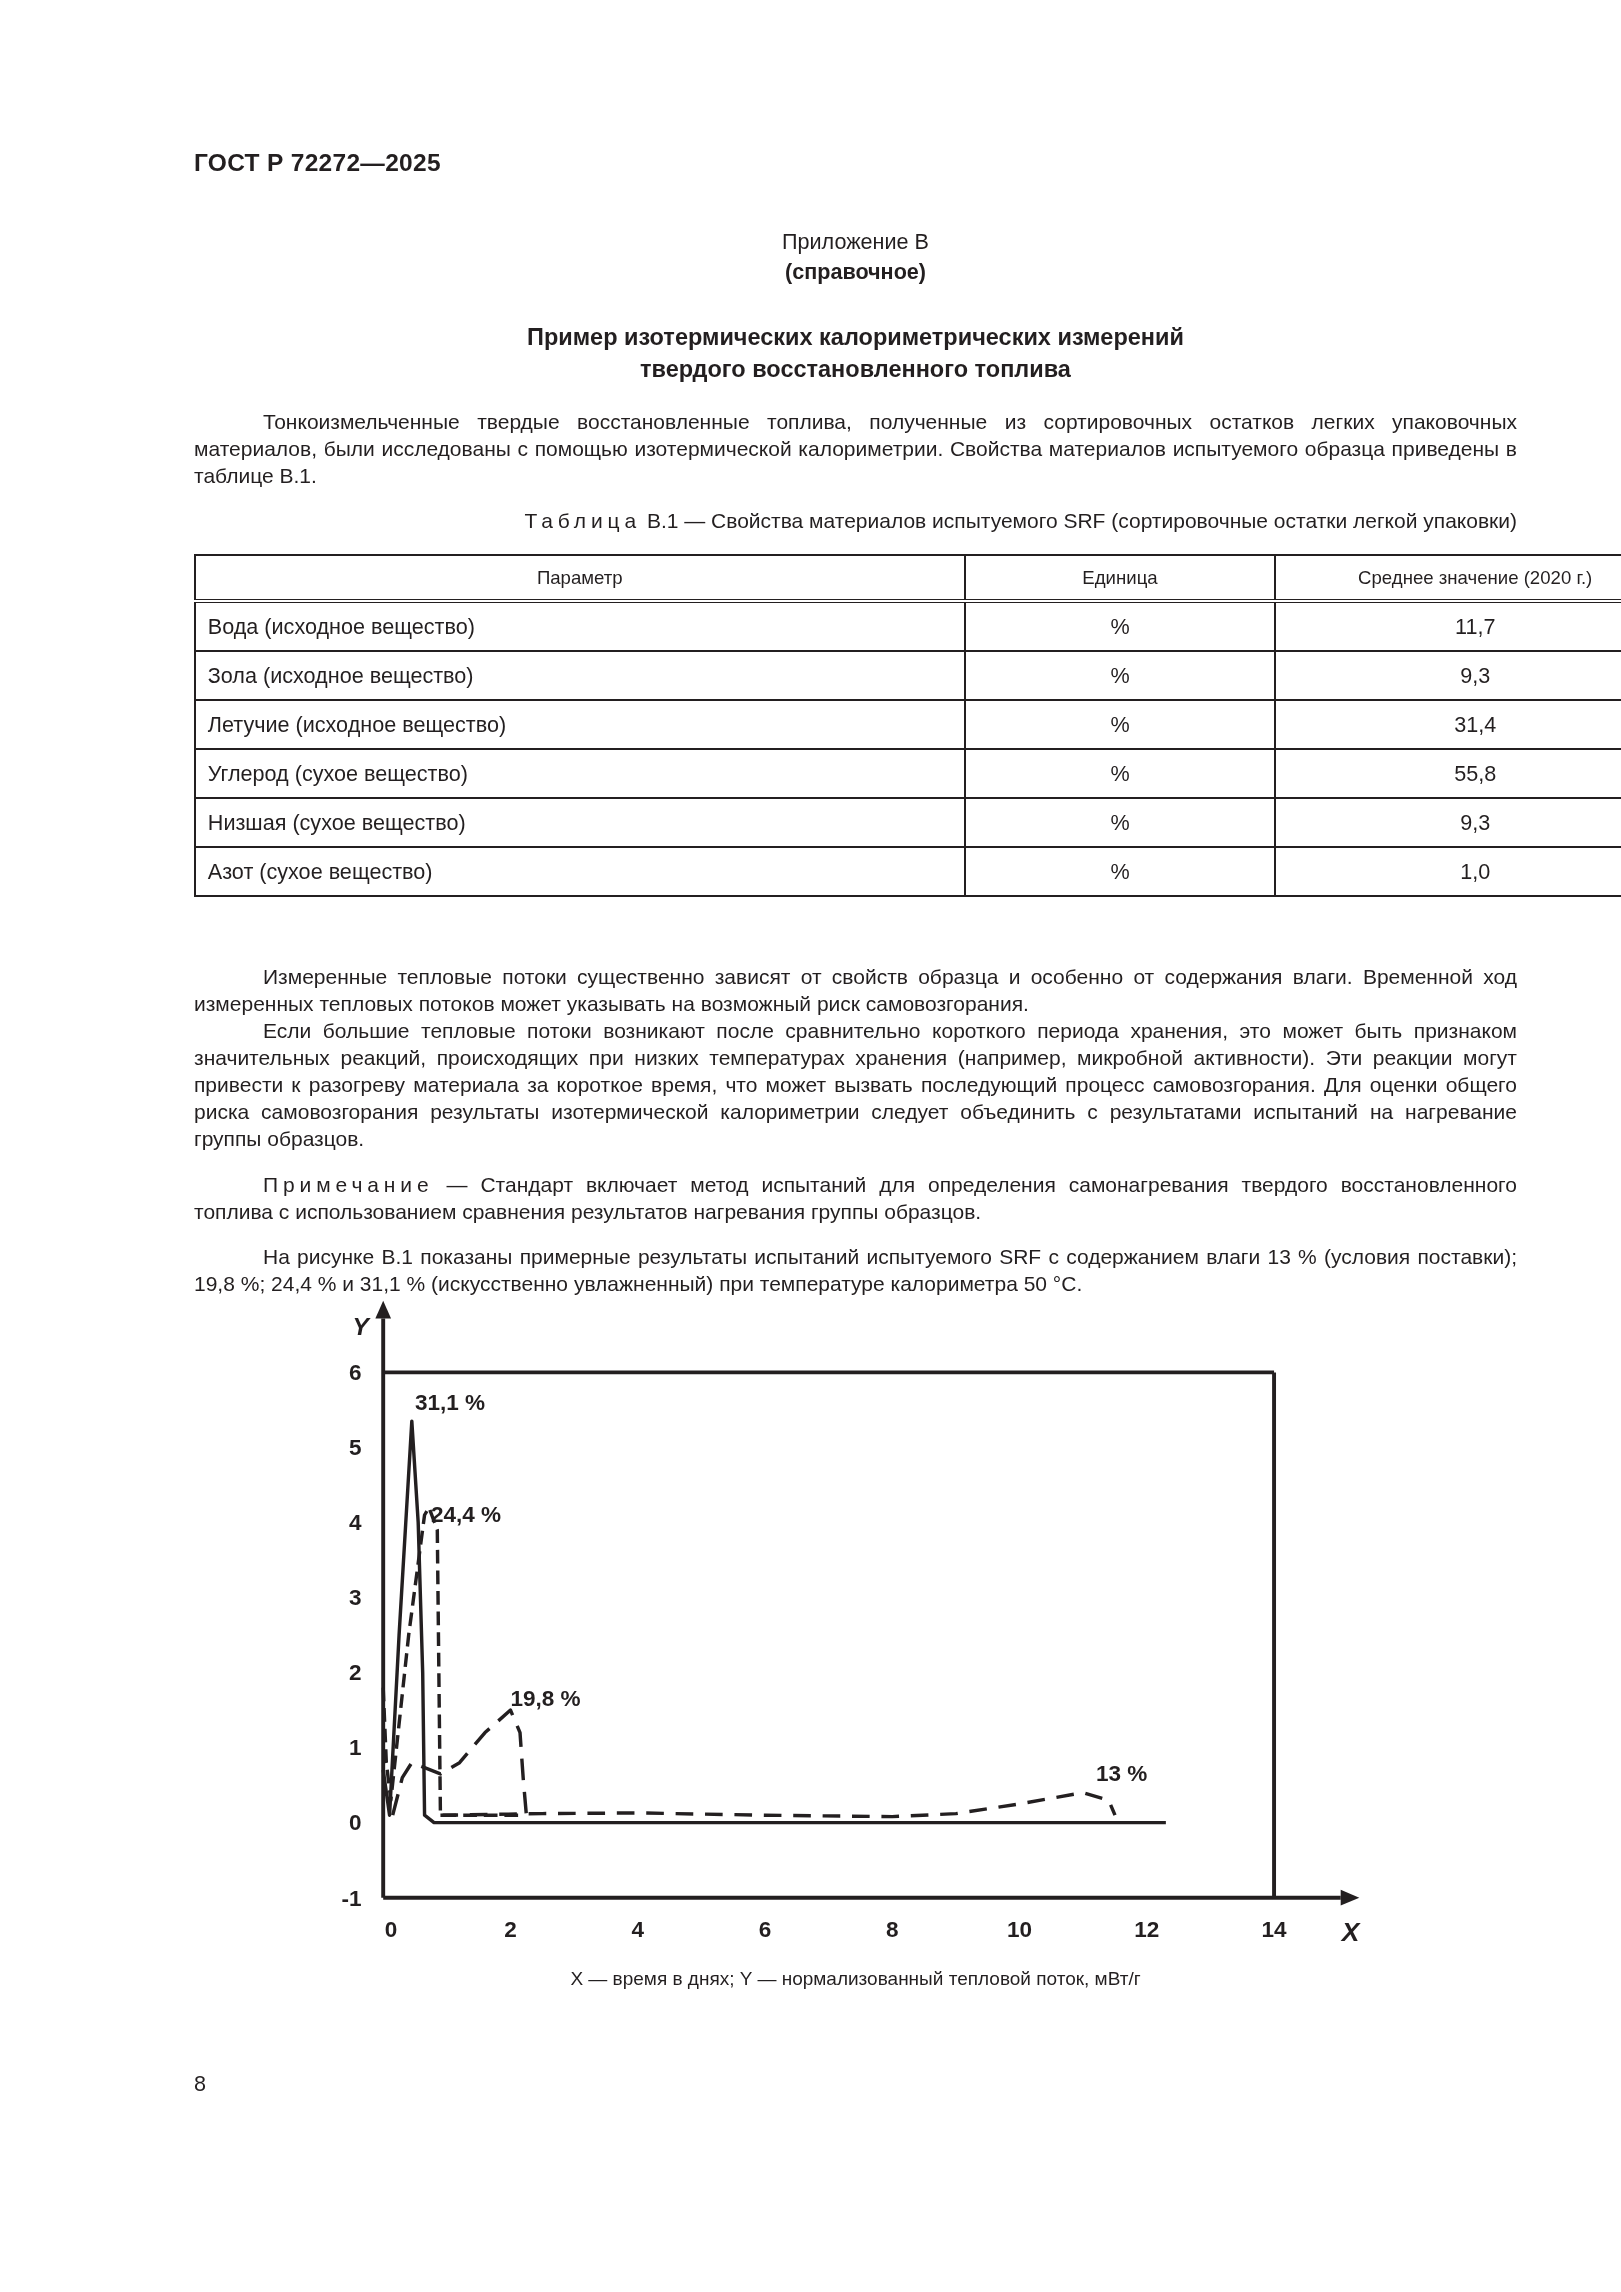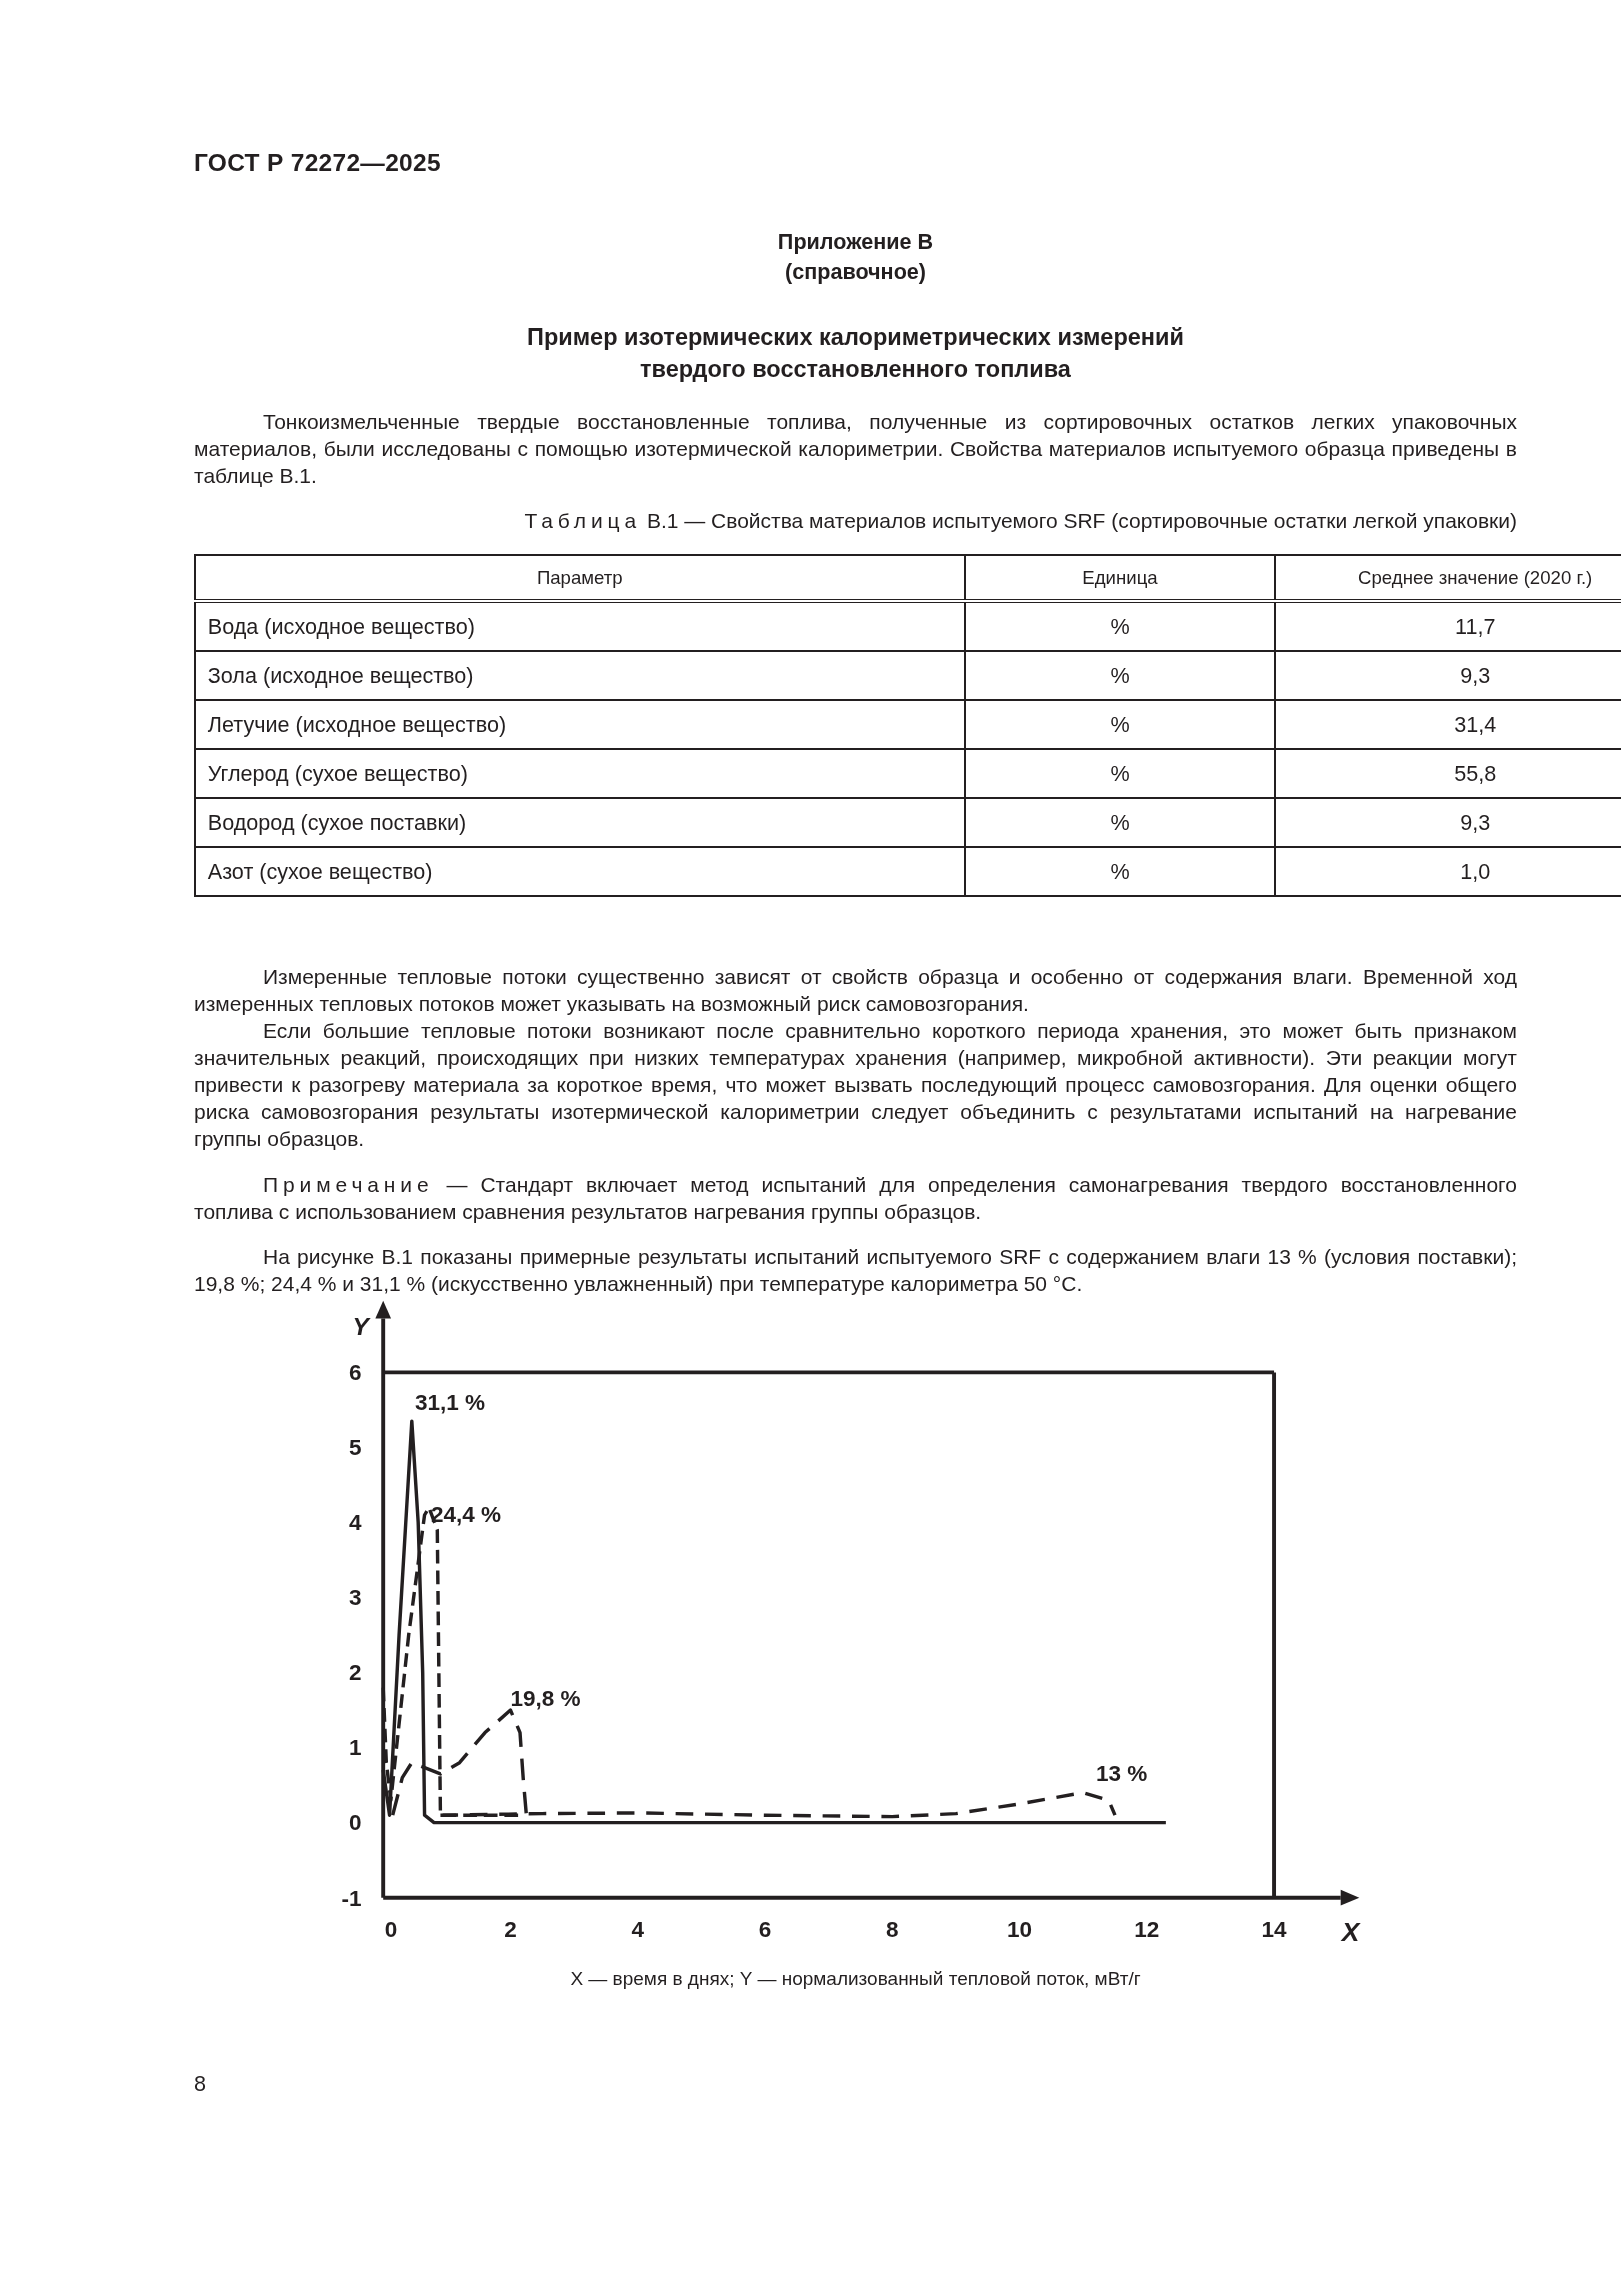--- a/index.html
+++ b/index.html
@@ -1,20 +1,20 @@
 <!DOCTYPE html>
 <html><head>
 <meta charset="utf-8">
 <style>
   html, body { margin:0; padding:0; background:#ffffff; }
   body { width:1621px; height:2293px; position:relative; font-family:"Liberation Sans", sans-serif; color:#231f20; }
   .abs { position:absolute; }
   .doc-code { left:194px; top:149px; font-size:24.5px; font-weight:bold; letter-spacing:0.3px; }
   .center { left:194px; width:1323px; text-align:center; }
-  .annex-title { top:227px; font-size:21.6px; font-weight:bold; line-height:29px; }
+  .annex-title { top:227px; font-size:21.6px; font-weight:normal; line-height:29px; }
   .annex-sub { top:257px; font-size:21.6px; font-weight:bold; line-height:29px; }
   .heading { top:321px; font-size:23.5px; font-weight:bold; line-height:32px; }
   .para { left:194px; width:1323px; font-size:21px; line-height:27px; text-align:justify; }
   .para .indent { display:inline-block; width:69px; }
   .spaced { letter-spacing:4.9px; }
   table.props { position:absolute; left:194px; top:554px; width:1482px; border-collapse:collapse; font-size:21.6px; }
   table.props td, table.props th { border:2px solid #231f20; height:47px; padding:0 11.8px; font-weight:normal; }
   table.props thead th { font-size:18.6px; height:43px; border-bottom:4.9px double #231f20; }
   table.props td.c { text-align:center; }
   table.props td.l { text-align:left; }
@@ -62,21 +62,21 @@
         <td class="l">Летучие (исходное вещество)</td>
         <td class="c">%</td>
         <td class="c">31,4</td>
       </tr>
     <tr>
         <td class="l">Углерод (сухое вещество)</td>
         <td class="c">%</td>
         <td class="c">55,8</td>
       </tr>
     <tr>
-        <td class="l">Водород (сухое поставки)</td>
+        <td class="l">Низшая (сухое вещество)</td>
         <td class="c">%</td>
         <td class="c">9,3</td>
       </tr>
     <tr>
         <td class="l">Азот (сухое вещество)</td>
         <td class="c">%</td>
         <td class="c">1,0</td>
       </tr>
   </tbody>
 </table>

